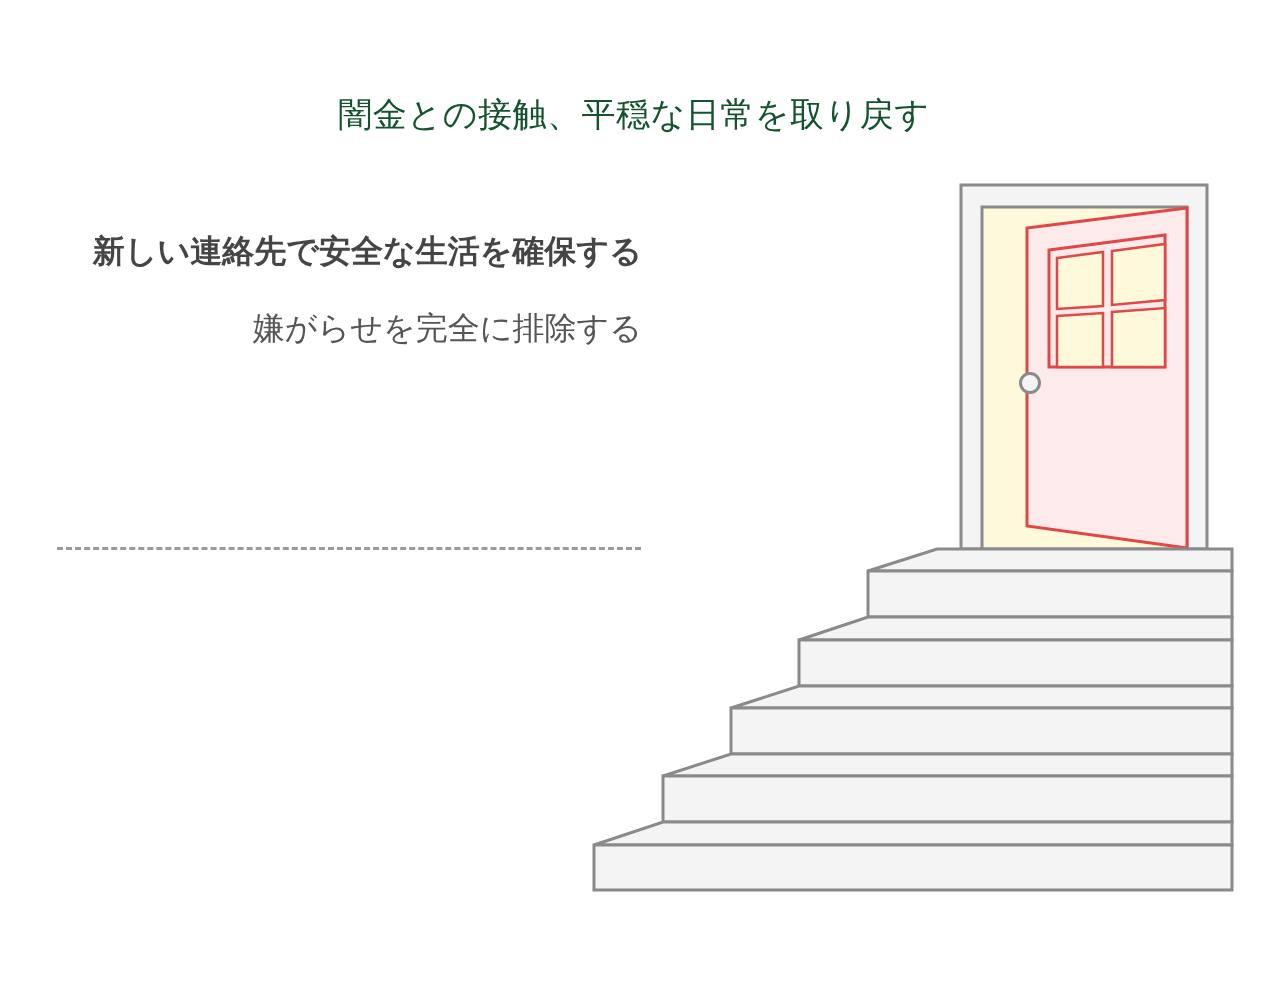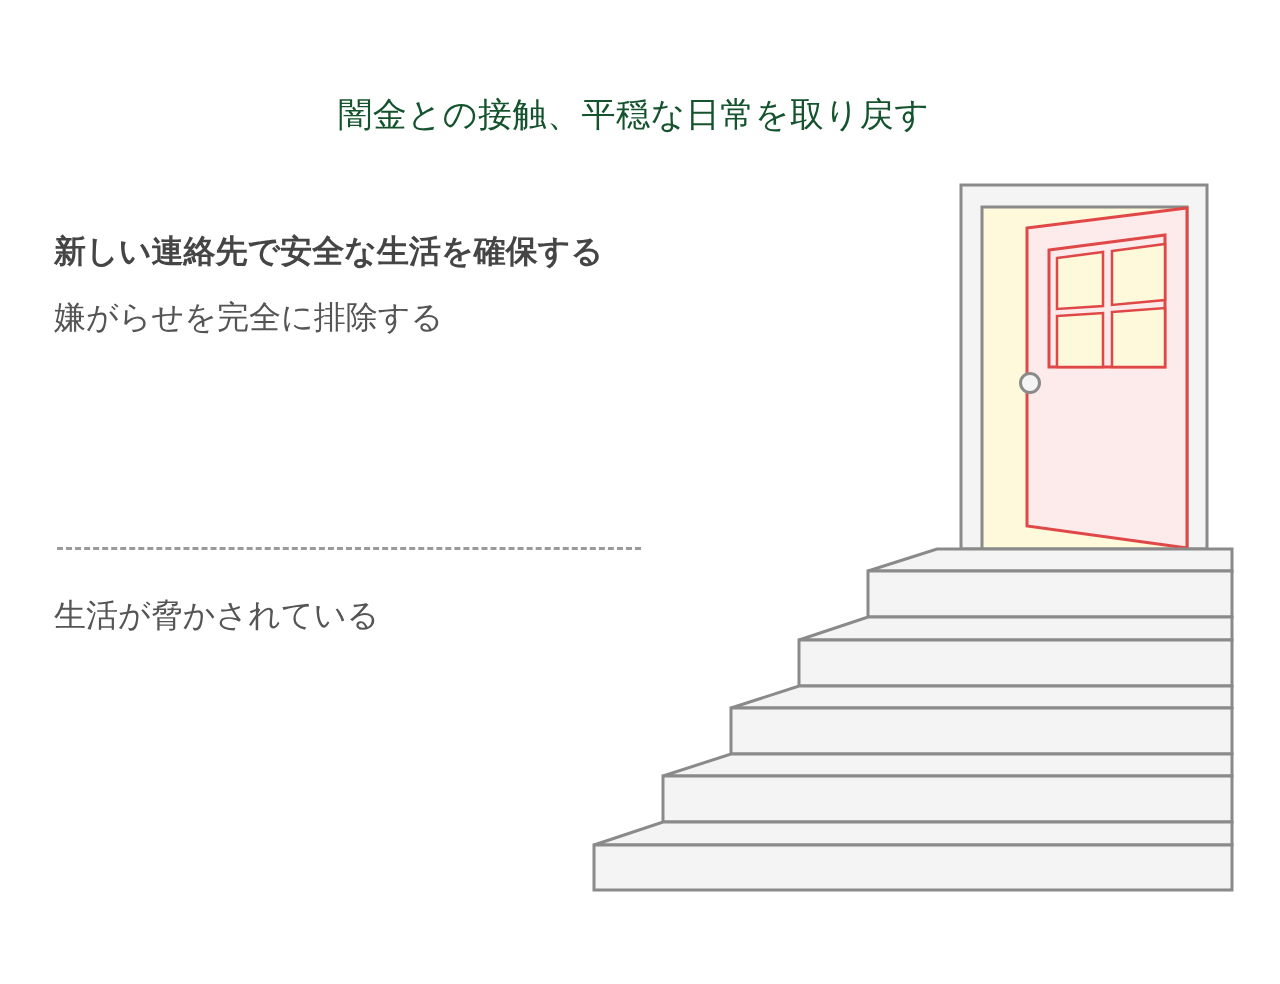--- a/index.html
+++ b/index.html
@@ -20,35 +20,35 @@
       top: 92px;
       width: 1252px;
       text-align: center;
       font-size: 34px;
       color: #14532d;
       letter-spacing: 0.5px;
       margin-left: 8px;
     }
     .stage {
       position: absolute;
-      left: 54px;
+      left: 76px;
       width: 566px;
-      text-align: left;
+      text-align: right;
     }
     .stage-heading {
       font-size: 32px;
       font-weight: bold;
       color: #454545;
       line-height: 45px;
     }
     .stage-desc {
       font-size: 32px;
       color: #555555;
       line-height: 45px;
-      margin-top: 21px;
+      margin-top: 32px;
     }
     #stage-top { top: 229px; }
     #stage-bottom { top: 572px; }
     .divider {
       position: absolute;
       left: 57px;
       top: 547px;
       width: 584px;
       height: 0;
       border-top: 3px dashed #9a9a9a;
@@ -65,21 +65,20 @@
 <div class="title">闇金との接触、平穏な日常を取り戻す</div>
 
 <div class="stage" id="stage-top">
   <div class="stage-heading">新しい連絡先で安全な生活を確保する</div>
   <div class="stage-desc">嫌がらせを完全に排除する</div>
 </div>
 
 <div class="divider"></div>
 
 <div class="stage" id="stage-bottom">
-  <div class="stage-desc">生活が脅かされている</div>
 </div>
 
 <svg class="illustration" width="1280" height="984" viewBox="0 0 1280 984">
 
   <g>
     <rect x="961" y="185" width="246" height="364" fill="#f4f4f4" stroke="#8a8a8a" stroke-width="3"></rect>
     <rect x="982" y="207" width="205" height="342" fill="#fff9db" stroke="#8a8a8a" stroke-width="3"></rect>
 
     <polygon points="1027,228 1187,208 1187,548 1027,526" fill="#fdebeb" stroke="#e04848" stroke-width="3"></polygon>
 

